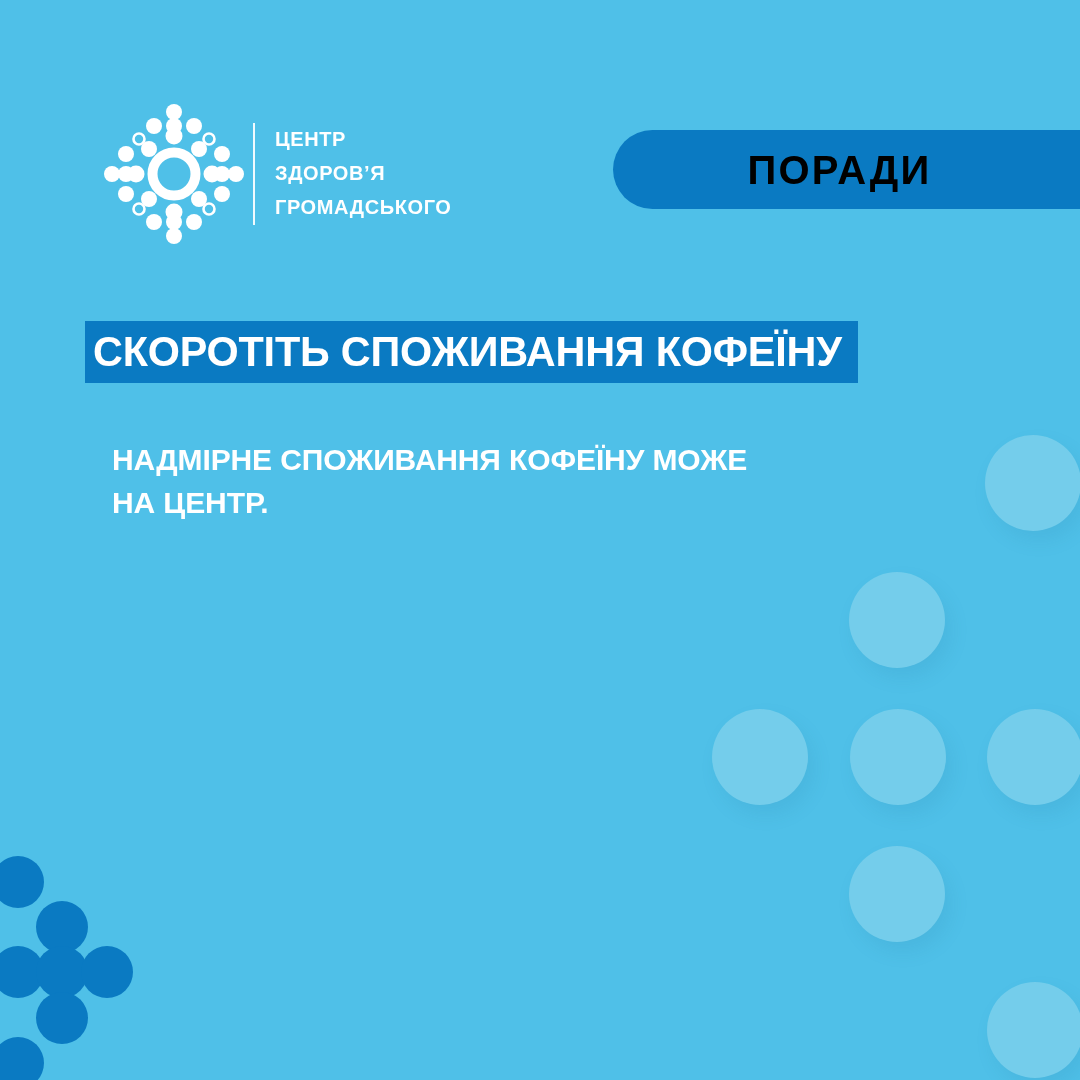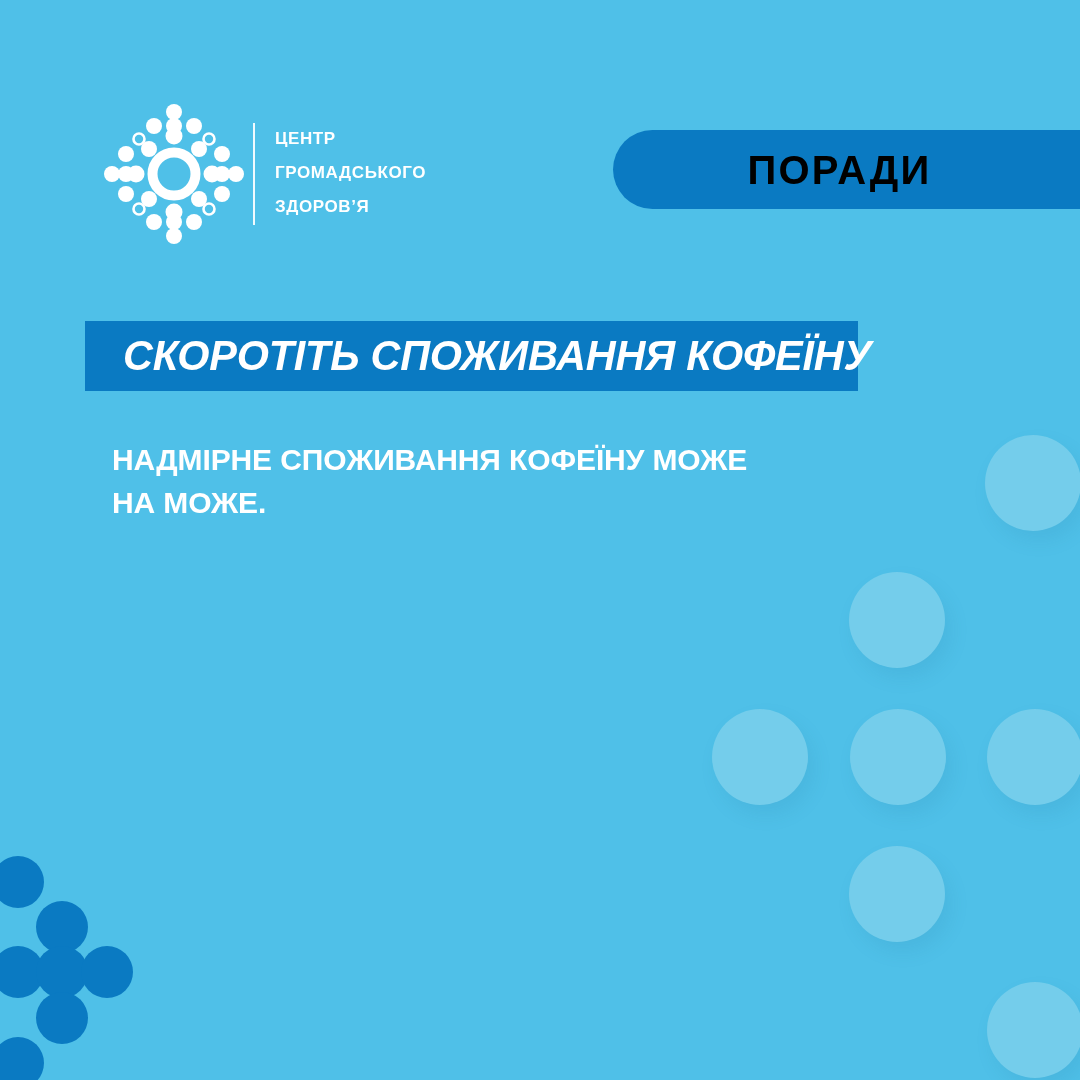--- a/index.html
+++ b/index.html
@@ -56,21 +56,21 @@
     background: #ffffff;
     opacity: 0.92;
   }
   #logo-text {
     position: absolute;
     left: 171px;
     top: 18px;
     width: 320px;
     color: #ffffff;
     font-weight: bold;
-    font-size: 17px;
+    font-size: 20px;
     line-height: 34px;
     letter-spacing: 0.6px;
     white-space: nowrap;
   }
   #logo-text > div { display: block; }
 
   
   #badge {
     position: absolute;
     left: 613px;
@@ -93,27 +93,26 @@
     letter-spacing: 2.2px;
     line-height: 1;
   }
 
   
   #headline-band {
     position: absolute;
     left: 85px;
     top: 321px;
     width: 773px;
-    height: 70px;
+    height: 62px;
     background: #0a7ac2;
     display: flex;
     align-items: center;
     box-sizing: border-box;
-    padding-left: 38px;
-    font-style: italic;
+    padding-left: 8px;
   }
   #headline-text {
     color: #ffffff;
     font-size: 42px;
     font-weight: bold;
     letter-spacing: -0.2px;
     line-height: 1;
     white-space: nowrap;
     transform: scaleX(0.985);
     transform-origin: left center;
@@ -202,31 +201,31 @@
           <circle cx="35" cy="35" r="5.5" fill="none" stroke="#ffffff" stroke-width="2.6"></circle>
           <circle cx="105" cy="35" r="5.5" fill="none" stroke="#ffffff" stroke-width="2.6"></circle>
           <circle cx="35" cy="105" r="5.5" fill="none" stroke="#ffffff" stroke-width="2.6"></circle>
           <circle cx="105" cy="105" r="5.5" fill="none" stroke="#ffffff" stroke-width="2.6"></circle>
         </g>
       </svg>
     </div>
     <div id="logo-divider"></div>
     <div id="logo-text">
       <div>ЦЕНТР</div>
+      <div>ЗДОРОВ’Я</div>
       <div>ГРОМАДСЬКОГО</div>
-      <div>ЗДОРОВ’Я</div>
     </div>
   </div>
 
   <div id="badge" style="background: rgb(10, 122, 194);">
     <span id="badge-label">ПОРАДИ</span>
   </div>
 
   <div id="headline-band" style="background: rgb(10, 122, 194);">
     <span id="headline-text">СКОРОТІТЬ СПОЖИВАННЯ КОФЕЇНУ</span>
   </div>
 
   <div id="body-text">
     <span class="body-line">НАДМІРНЕ СПОЖИВАННЯ КОФЕЇНУ МОЖЕ</span>
-    <span class="body-line">НА МОЖЕ.</span>
+    <span class="body-line">НА ЦЕНТР.</span>
   </div>
 
 </div>
 
 </body></html>

